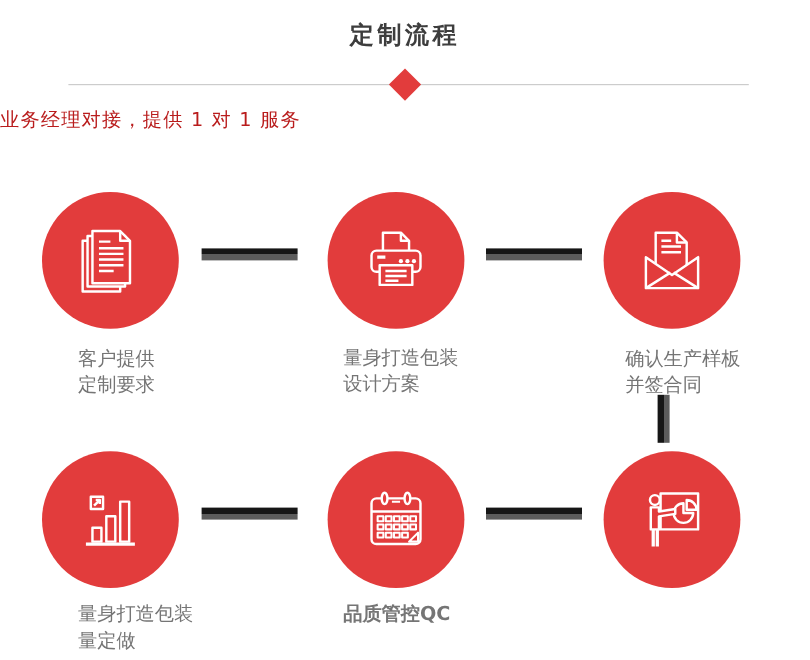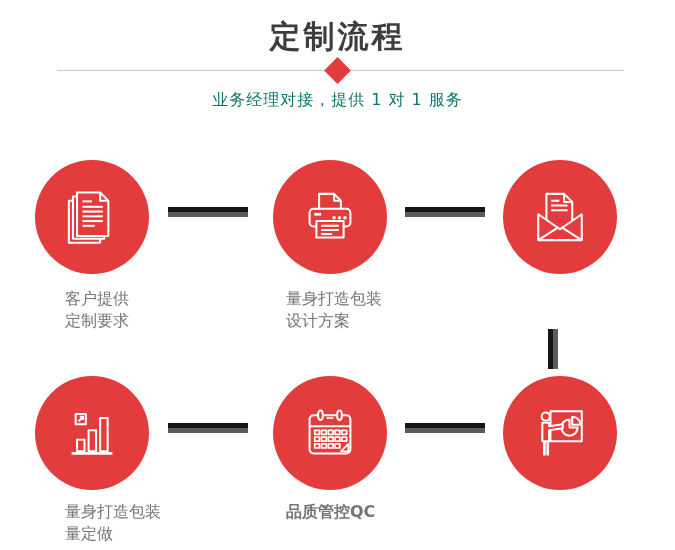--- a/index.html
+++ b/index.html
@@ -2,30 +2,30 @@
 <html><head>
 <meta charset="utf-8">
 <style>
   html,body{margin:0;padding:0;background:#fff;}
   .canvas{
     position:relative;width:675px;height:550px;background:#ffffff;overflow:hidden;
     font-family:"DejaVu Sans","Liberation Sans",sans-serif;
   }
   .title{
     position:absolute;top:16px;left:0;width:100%;text-align:center;
-    font-size:31px;font-weight:bold;color:#3d3d3d;letter-spacing:3px;
+    font-size:20px;font-weight:bold;color:#3d3d3d;letter-spacing:3px;
   }
   .divider-line{position:absolute;top:70px;left:57px;width:567px;height:1px;background:#cccccc;}
   .diamond{
     position:absolute;top:61px;left:328px;width:19px;height:19px;
     background:#e23c3c;transform:rotate(45deg);
   }
   .subtitle{
-    position:absolute;top:90px;left:0;width:100%;text-align:center;
-    font-size:16px;color:#0f766e;letter-spacing:1px;
+    position:absolute;top:90px;left:0;width:100%;
+    font-size:16px;color:#b91c1c;letter-spacing:1px;
   }
   .circle{
     position:absolute;width:114px;height:114px;border-radius:50%;
     background:#e23c3c;display:flex;align-items:center;justify-content:center;
   }
   .circle svg{width:68px;height:68px;display:block;}
   .step-label{
     position:absolute;font-size:16px;line-height:22px;color:#757575;white-space:nowrap;
   }
   .step-label span{display:block;}
@@ -168,20 +168,24 @@
   </div>
 
   <div class="step-label l1">
     <span>客户提供</span>
     <span>定制要求</span>
   </div>
   <div class="step-label l2">
     <span>量身打造包装</span>
     <span>设计方案</span>
   </div>
+  <div class="step-label l3">
+    <span>确认生产样板</span>
+    <span>并签合同</span>
+  </div>
   <div class="step-label l4">
     <span>量身打造包装</span>
     <span>量定做</span>
   </div>
   <div class="step-label l5">
     <span>品质管控QC</span>
   </div>
 
 </div>
 

